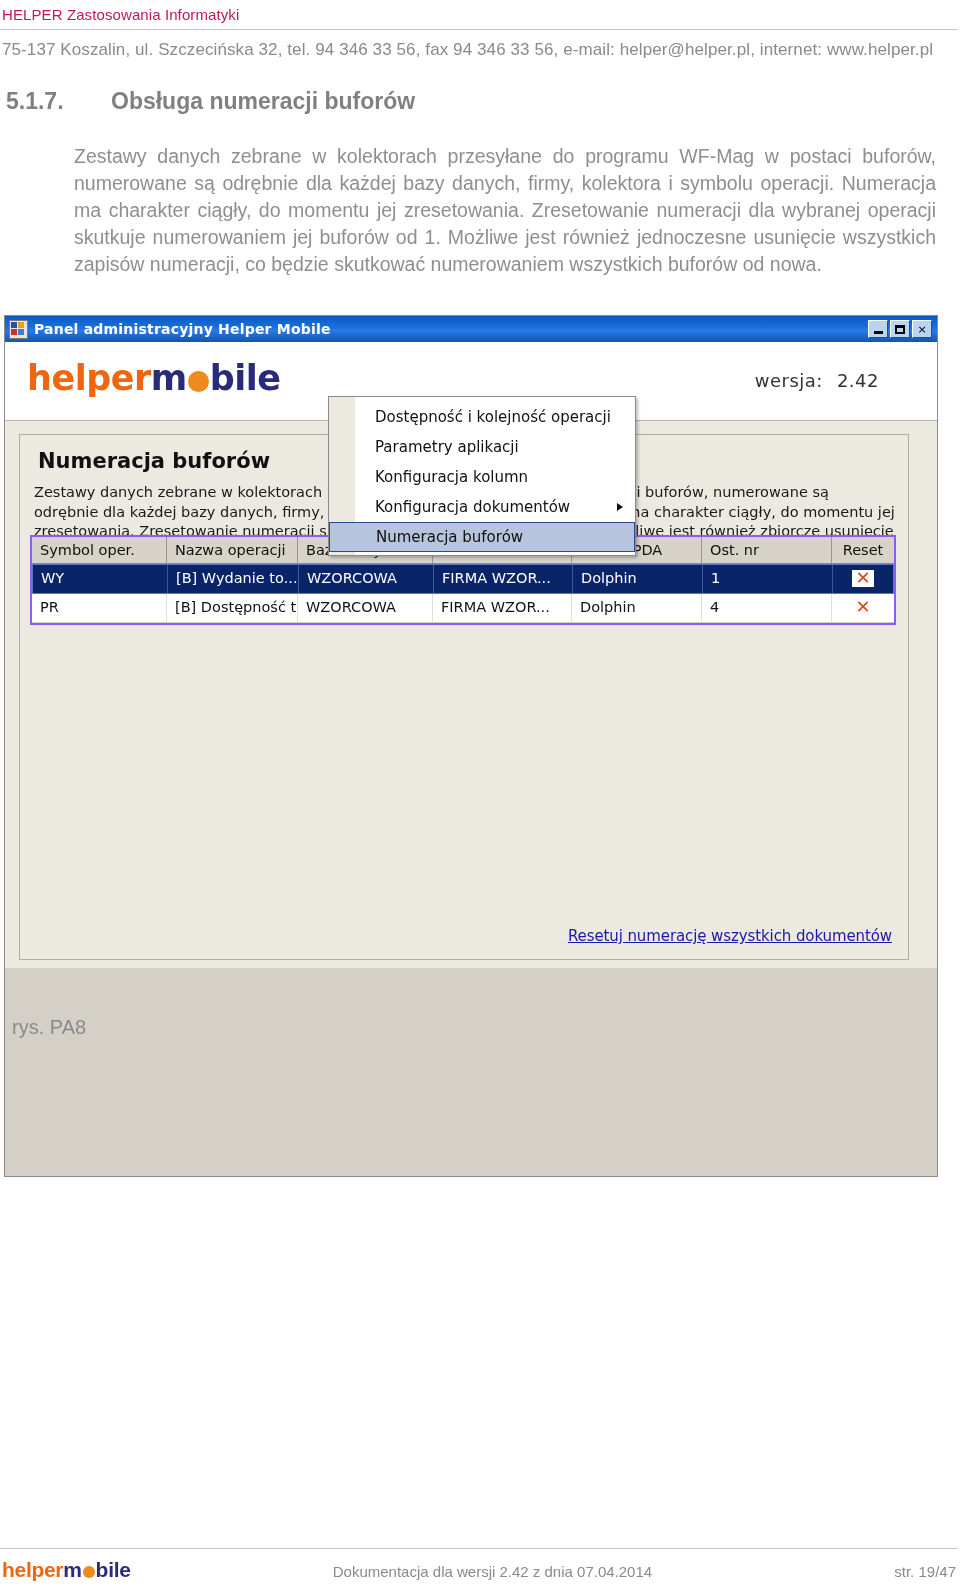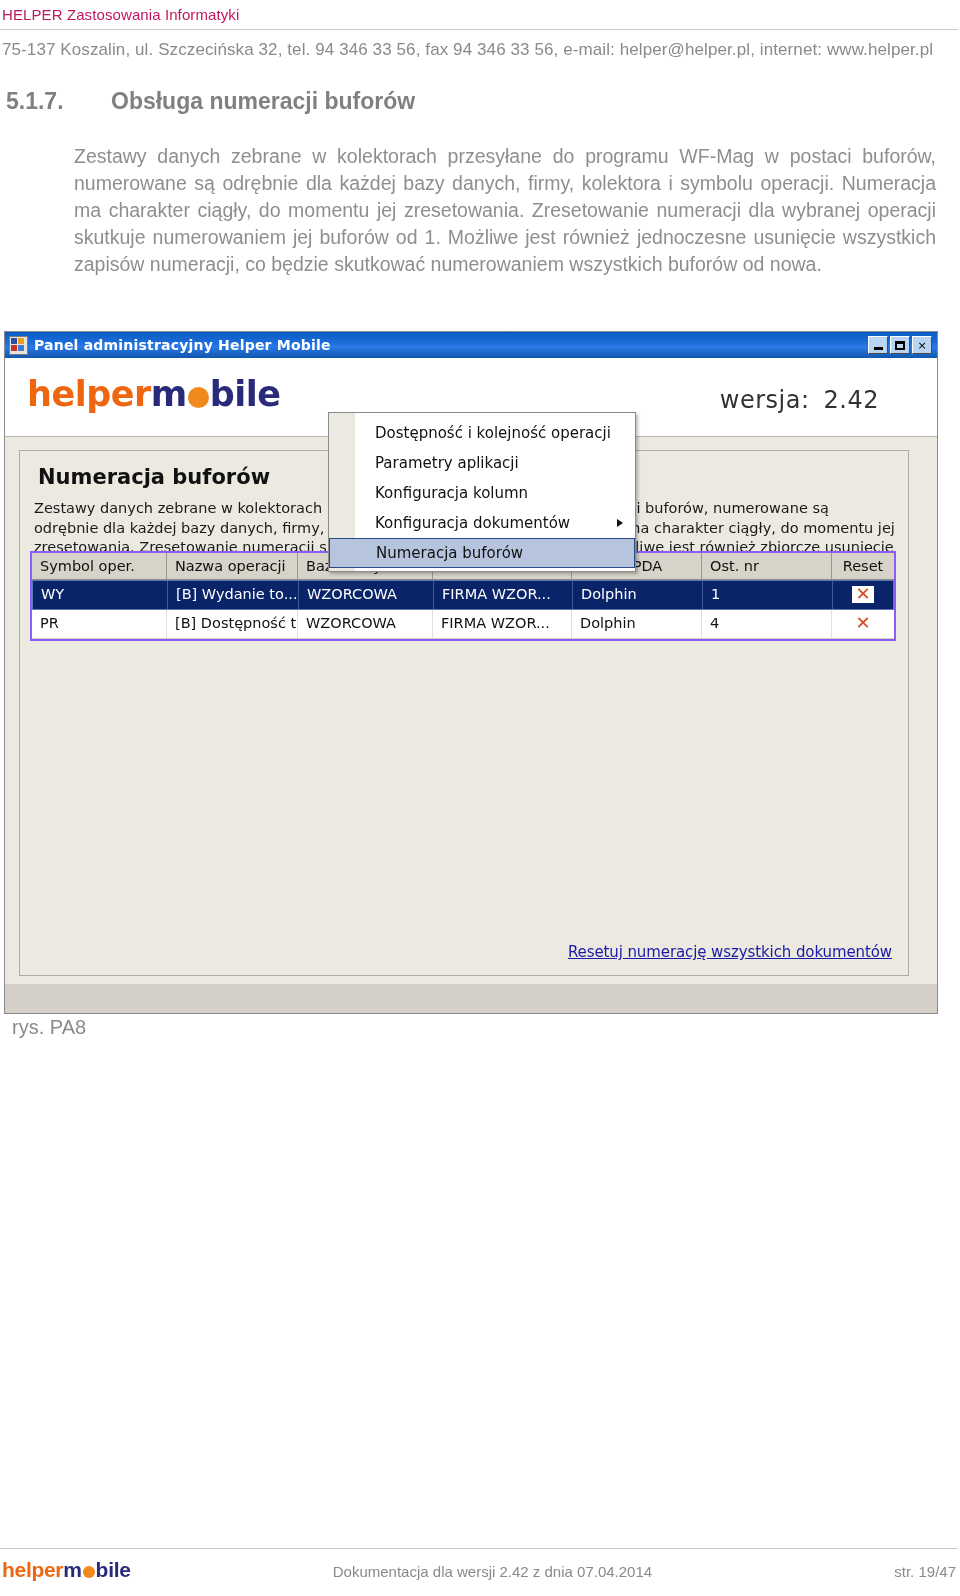--- a/index.html
+++ b/index.html
@@ -70,23 +70,23 @@
     line-height: 27px;
     color: #8e8e8e;
     text-align: justify;
     text-justify: inter-word;
   }
 
   
   .app-window {
     position: absolute;
     left: 4px;
-    top: 331px;
+    top: 315px;
     width: 934px;
-    height: 683px;
+    height: 862px;
     border: 1px solid #8a8a8a;
     background: #d4d0c8;
     box-sizing: border-box;
     font-family: "DejaVu Sans", sans-serif;
     overflow: hidden;
   }
   .titlebar {
     height: 26px;
     background: linear-gradient(180deg, #0a5ac4 0%, #1e6fd9 45%, #2b7ae8 55%, #0f56ad 100%);
     display: flex;
@@ -202,21 +202,21 @@
     width: 21px; height: 21px;
     border-radius: 50%;
     background: #f08a1c;
     vertical-align: -2px;
     margin: 0 1px;
   }
   .app-version {
     position: absolute;
     right: 58px;
     top: 28px;
-    font-size: 24px;
+    font-size: 18px;
     color: #333333;
     letter-spacing: 0.5px;
   }
   .app-version b { font-weight: normal; margin-left: 14px; }
 
   .panel {
     position: absolute;
     left: 14px;
     top: 92px;
     width: 890px;

